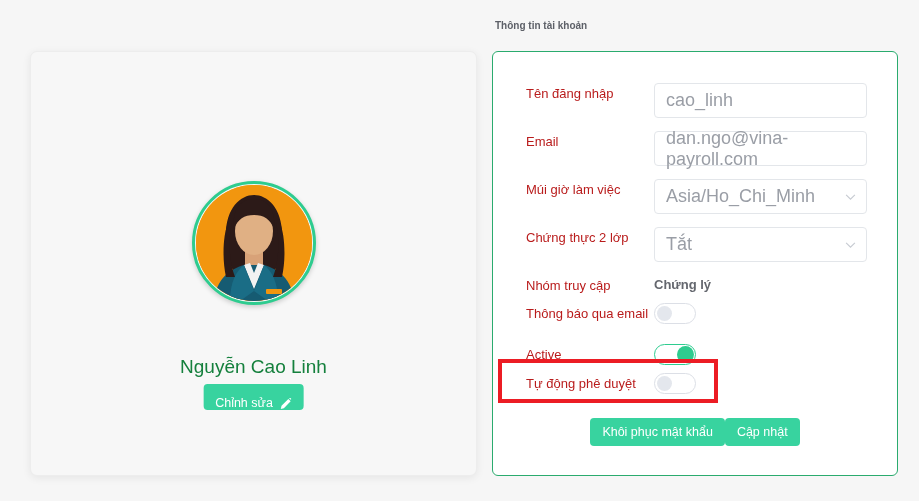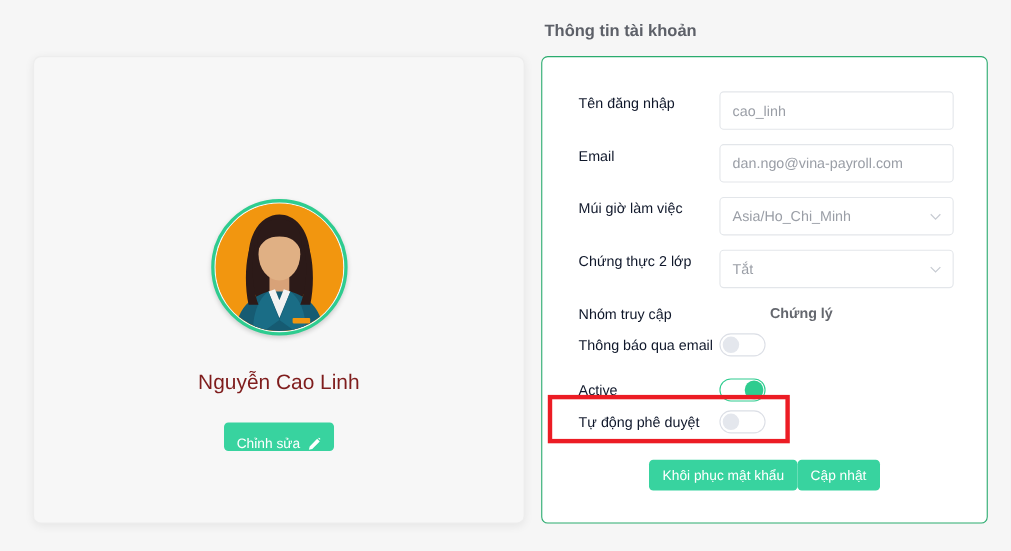--- a/index.html
+++ b/index.html
@@ -50,26 +50,26 @@
   .avatar-clip {
     position: absolute;
     inset: 4px;
     border-radius: 50%;
     overflow: hidden;
     background: #f2960f;
   }
 
   .profile-name {
     position: absolute;
-    top: 286px;
+    top: 304px;
     left: 0;
     width: 100%;
     text-align: center;
     font-size: 19px;
-    color: #7f1d1d;
+    color: #15803d;
   }
 
   .edit-btn {
     position: absolute;
     top: 332px;
     left: 50%;
     transform: translateX(-50%);
     height: 26px;
     padding: 0 12px;
     display: flex;
@@ -83,21 +83,21 @@
     font-family: "Liberation Sans", sans-serif;
     cursor: pointer;
   }
   .edit-btn svg { display: block; }
 
   
   .panel-title {
     position: absolute;
     left: 495px;
     top: 20px;
-    font-size: 15px;
+    font-size: 10px;
     font-weight: bold;
     color: #5d6068;
   }
 
   .account-panel {
     position: absolute;
     left: 492px;
     top: 51px;
     width: 406px;
     height: 425px;
@@ -115,36 +115,36 @@
 
   .row {
     display: flex;
     align-items: flex-start;
     padding-left: 33px;
   }
   .row-label {
     width: 128px;
     flex: 0 0 128px;
     font-size: 13px;
-    color: #0f172a;
+    color: #b91c1c;
     line-height: 18px;
     padding-top: 2px;
   }
   .row-field { flex: 1 1 auto; }
 
   
   .txt-input,
   .sel-input {
     width: 213px;
     height: 35px;
     border: 1px solid #e3e6ea;
     border-radius: 4px;
     background: #ffffff;
     font-family: "Liberation Sans", sans-serif;
-    font-size: 13px;
+    font-size: 18px;
     color: #9a9ea6;
     padding: 16px 11px;
     display: flex;
     align-items: center;
   }
   .sel-input { position: relative; padding-right: 26px; text-align: right; }
   .chev {
     position: absolute;
     right: 10px;
     top: 50%;
@@ -317,21 +317,21 @@
           <span>Tắt</span>
           <span class="chev">
             <svg width="11" height="7" viewBox="0 0 12 8">
                 <path d="M1 1.5 L6 6.5 L11 1.5" stroke="#c7cbd2" stroke-width="1.3" fill="none"></path>
               </svg>
           </span>
         </div>
       </div>
     </div>
 
-    <div class="row" style="margin-bottom:8px;gap:46px;">
+    <div class="row" style="margin-bottom:8px;">
       <div class="row-label">Nhóm truy cập</div>
       <div class="row-field">
         <div class="static-val">Chứng lý</div>
       </div>
     </div>
 
     <div class="row" style="margin-bottom:20px;">
       <div class="row-label">Thông báo qua email</div>
       <div class="row-field">
         <div class="switch">

